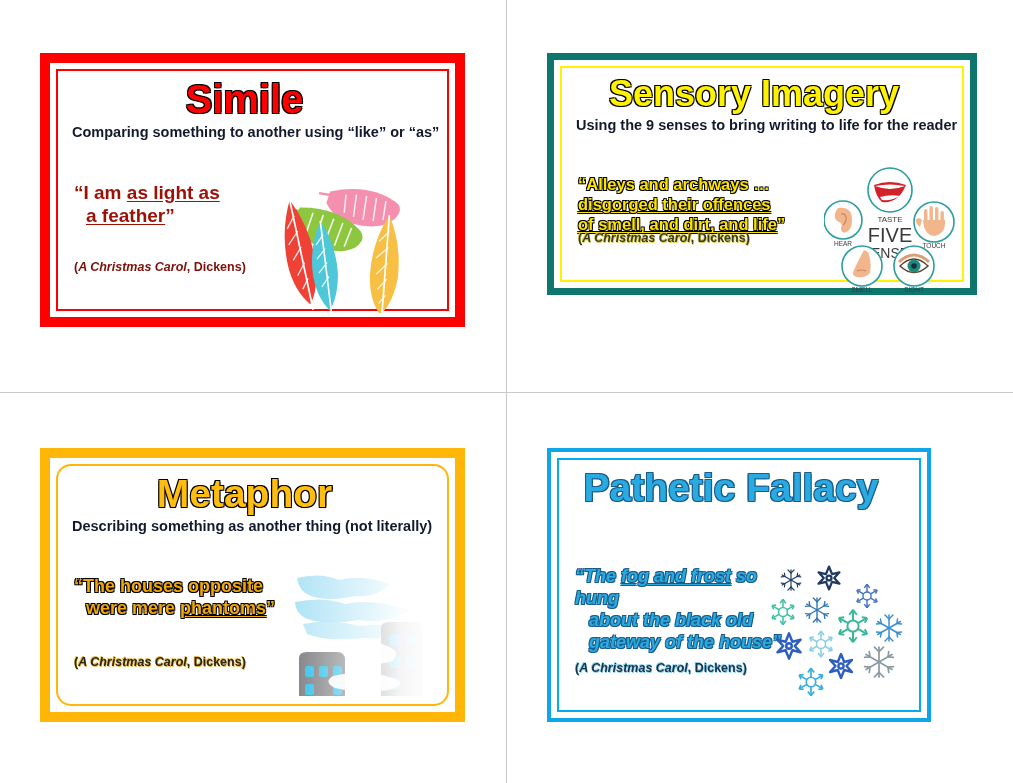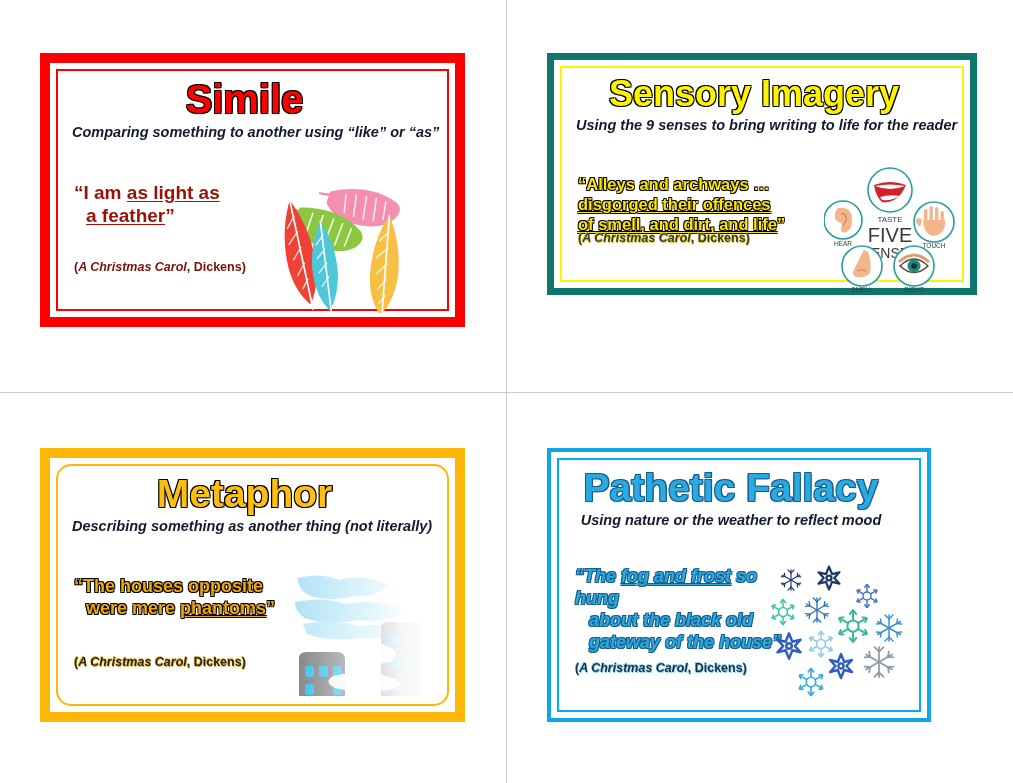--- a/index.html
+++ b/index.html
@@ -55,21 +55,20 @@
     white-space:nowrap;
   }
   .subtitle{
     text-align:center;
     font-weight:bold;
     font-size:14.5px;
     color:#141a2e;
     margin:4px 0 0 0;
     line-height:1.15;
     white-space:nowrap;
-    font-style:italic;
   }
   .quote{
     font-weight:bold;
     line-height:1.22;
     margin:0;
   }
   .quote .u{ text-decoration:underline; text-underline-offset:2px; }
   .attrib{
     font-weight:bold;
     font-size:12.5px;
@@ -343,21 +342,20 @@
       </div>
     </div>
   </div>
 
   <div class="cell">
     <div class="card" id="card-pathetic">
       <div class="card-inner">
         <div class="card-body">
 
           <div class="title">Pathetic Fallacy</div>
-          <div class="subtitle">Using nature or the weather to reflect mood</div>
 
           <div class="content-row">
 
             <div class="quote-wrap">
               <div class="quote">
                 <span>“</span><span>The </span><span class="u">fog and frost</span><span> so hung</span><br>
                 <span style="padding-left:14px">about the black old</span><br>
                 <span style="padding-left:14px"><span>gateway of the house</span><span>”</span></span>
               </div>
             </div>

